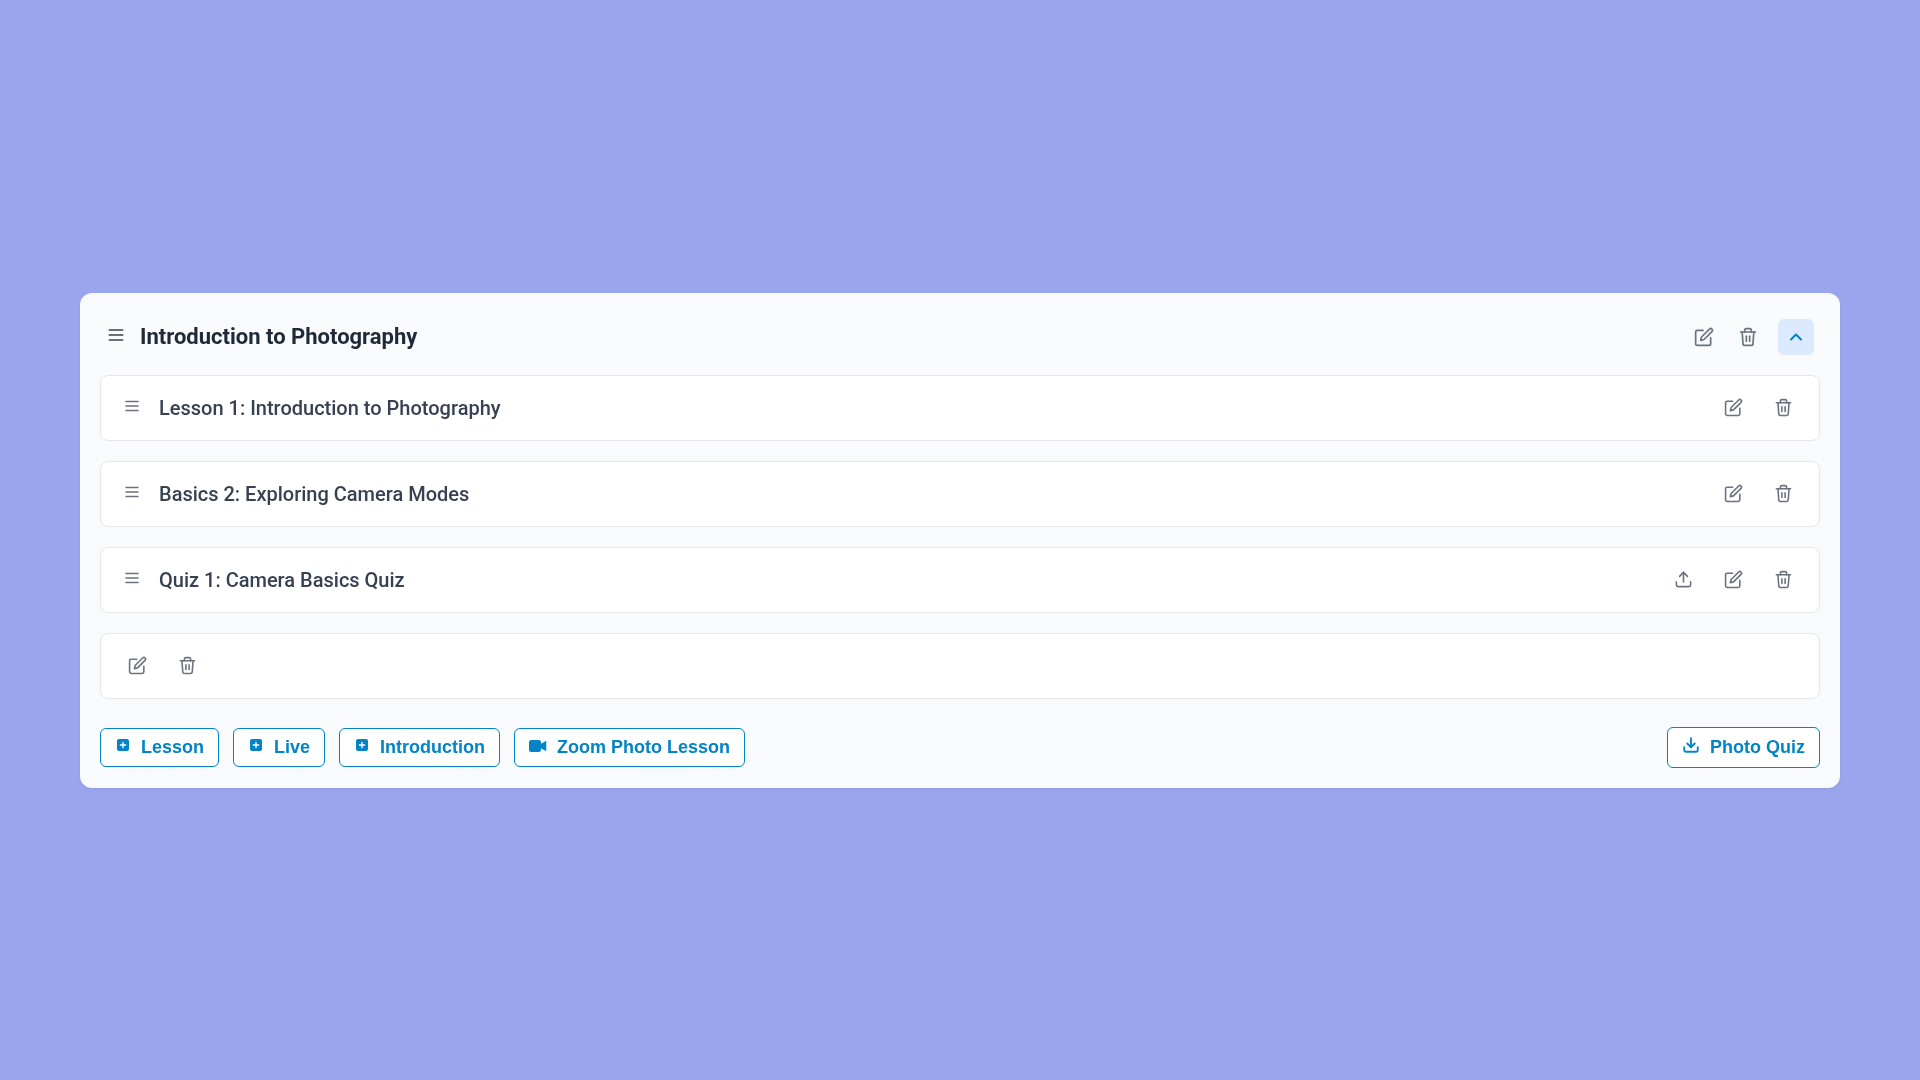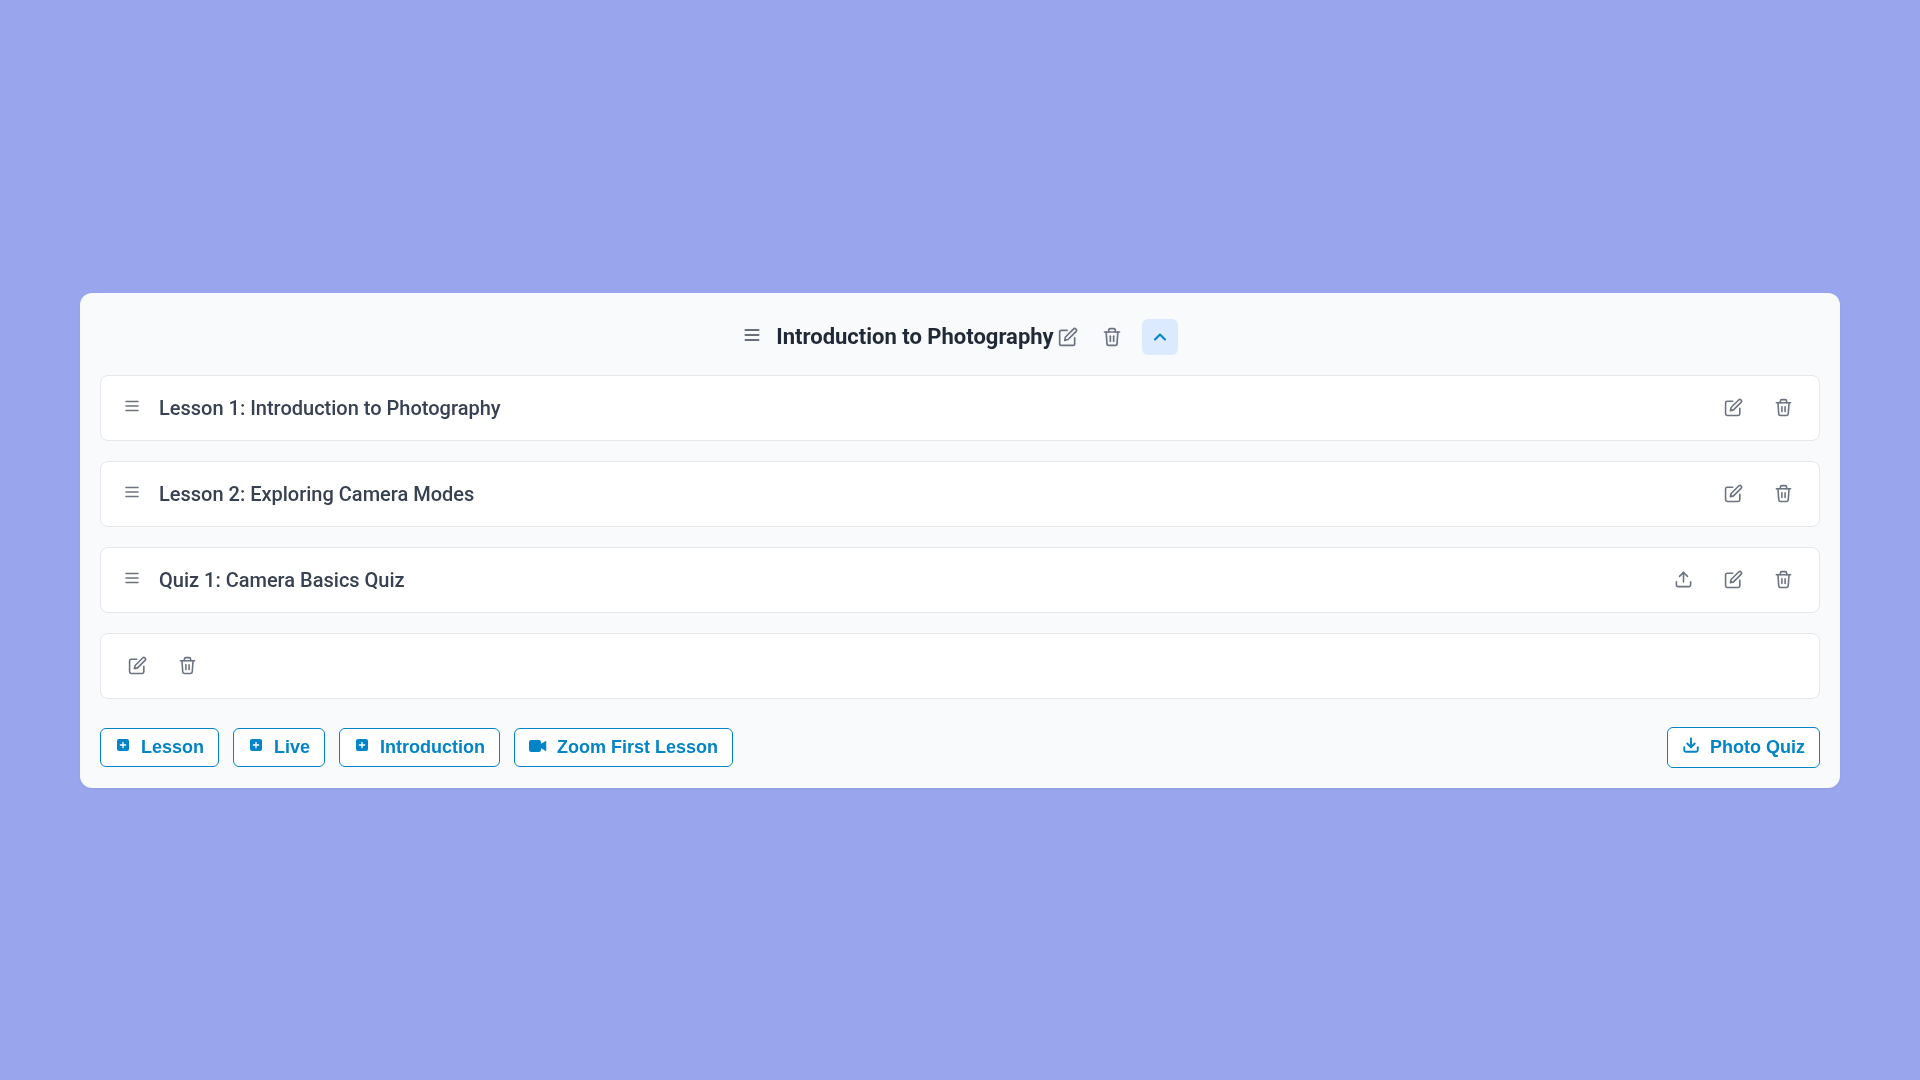--- a/index.html
+++ b/index.html
@@ -19,21 +19,21 @@
     .module-card {
       width: 1760px;
       background: #f9fafb;
       border-radius: 12px;
       padding: 20px;
       box-shadow: 0 1px 3px rgba(0,0,0,0.05);
     }
     .module-header {
       display: flex;
       align-items: center;
-      justify-content: center;
+      justify-content: space-between;
       padding: 6px 6px 20px 6px;
     }
     .module-header-left {
       display: flex;
       align-items: center;
       gap: 14px;
     }
     .module-title {
       font-size: 22px;
       font-weight: 700;
@@ -201,21 +201,21 @@
 
     <div class="item-row">
       <div class="item-left">
         <span>
           <svg class="stroke-icon" width="18" height="18" viewBox="0 0 24 24">
               <line x1="4" y1="6" x2="20" y2="6"></line>
               <line x1="4" y1="12" x2="20" y2="12"></line>
               <line x1="4" y1="18" x2="20" y2="18"></line>
             </svg>
         </span>
-        <span class="item-label">Lesson 2: Exploring Camera Modes</span>
+        <span class="item-label">Basics 2: Exploring Camera Modes</span>
       </div>
       <div class="item-actions">
         <button class="icon-btn">
           <svg class="stroke-icon" width="19" height="19" viewBox="0 0 24 24">
               <path d="M11 4H4a2 2 0 0 0-2 2v14a2 2 0 0 0 2 2h14a2 2 0 0 0 2-2v-7"></path>
               <path d="M18.5 2.5a2.121 2.121 0 0 1 3 3L12 15l-4 1 1-4 9.5-9.5z"></path>
             </svg>
         </button>
         <button class="icon-btn">
           <svg class="stroke-icon" width="19" height="19" viewBox="0 0 24 24">
@@ -317,21 +317,21 @@
         </span>
         <span>Introduction</span>
       </button>
       <button class="add-btn">
         <span>
           <svg width="18" height="14" viewBox="0 0 24 16" fill="#0284c7">
               <rect x="0" y="0" width="16" height="16" rx="3"></rect>
               <path d="M16 5l7-4v14l-7-4z"></path>
             </svg>
         </span>
-        <span>Zoom First Lesson</span>
+        <span>Zoom Photo Lesson</span>
       </button>
     </div>
     <div>
       <button class="add-btn">
         <span>
           <svg width="18" height="18" viewBox="0 0 24 24" fill="none" stroke="#0284c7" stroke-width="2.5" stroke-linecap="round" stroke-linejoin="round">
               <path d="M21 15v4a2 2 0 0 1-2 2H5a2 2 0 0 1-2-2v-4"></path>
               <polyline points="7 10 12 15 17 10"></polyline>
               <line x1="12" y1="15" x2="12" y2="3"></line>
             </svg>

